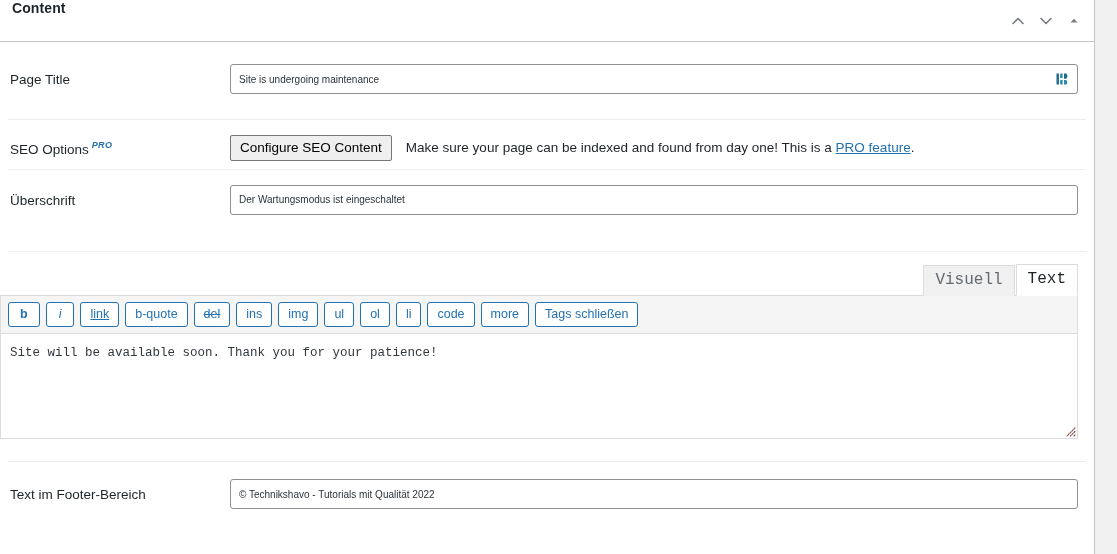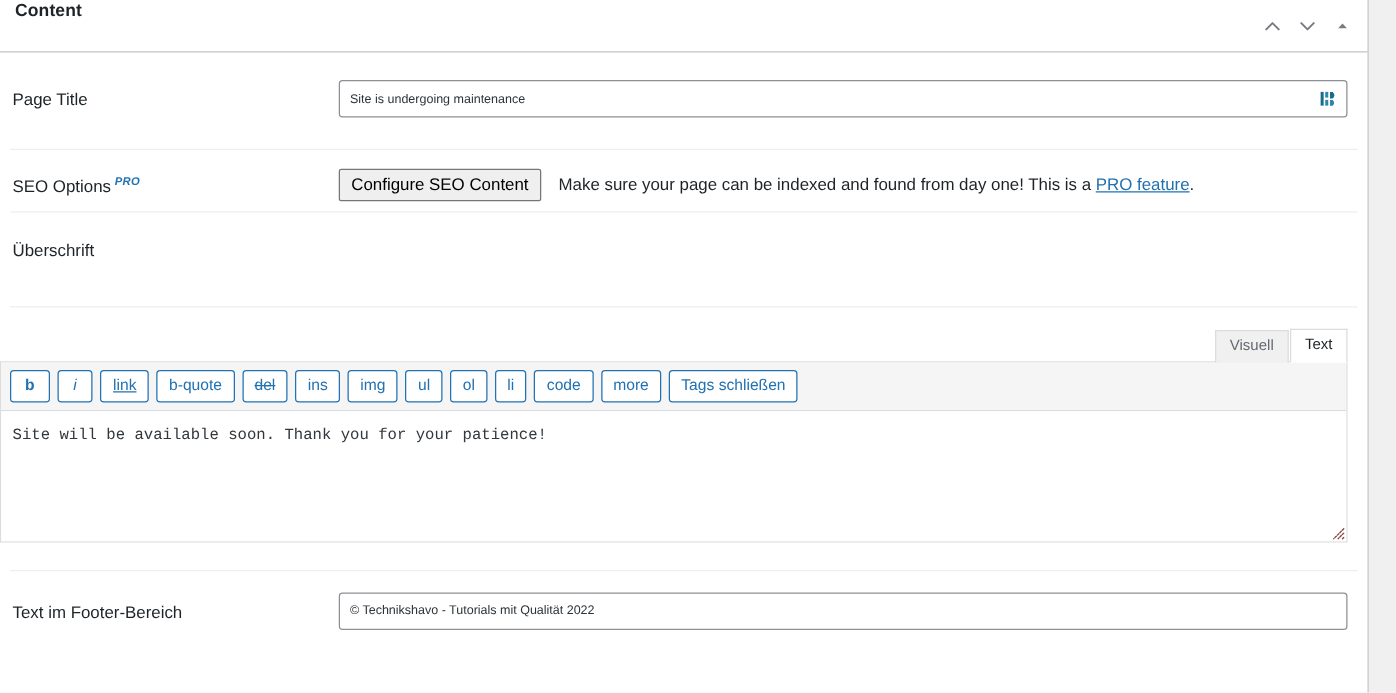--- a/index.html
+++ b/index.html
@@ -64,21 +64,20 @@
     padding: 0;
   }
   .hdr-btn svg { display: block; }
 
   
   .row {
     position: relative;
     display: flex;
     align-items: flex-start;
     box-sizing: border-box;
-    gap: 41px;
   }
   .row-sep {
     position: absolute;
     left: 8px;
     right: 8px;
     top: 0;
     height: 1px;
     background: #eeeeee;
   }
   .row-label {
@@ -176,22 +175,22 @@
   .editor-wrap { position: relative; }
 
   .editor-tabs {
     display: flex;
     justify-content: flex-end;
     align-items: flex-end;
     height: 26px;
     margin-bottom: 0;
   }
   .ed-tab {
-    font-family: Liberation Sans, sans-serif;
-    font-size: 12px;
+    font-family: Liberation Mono, monospace;
+    font-size: 16px;
     color: #646970;
     background: #f0f0f1;
     border: 1px solid #dcdcde;
     border-bottom: none;
     padding: 4px 11px 5px 11px;
     cursor: pointer;
     line-height: 1.3;
     position: relative;
     top: 1px;
   }
@@ -328,20 +327,23 @@
       <div class="seo-line">
         <button class="btn-native">Configure SEO Content</button>
         <span class="seo-desc"><span>Make sure your page can be indexed and found from day one! This is a </span><a href="#">PRO feature</a><span>.</span></span>
       </div>
     </div>
   </div>
 
   <div class="row row-heading">
     <div class="row-sep"></div>
     <div class="row-label">Überschrift</div>
+    <div class="row-field">
+      <input class="text-input" type="text" value="Der Wartungsmodus ist eingeschaltet" style="">
+    </div>
   </div>
 
   <div class="row row-desc">
     <div class="row-sep"></div>
     <div class="row-field">
       <div class="editor-wrap">
 
         <div class="editor-tabs">
           <button class="ed-tab">Visuell</button>
           <button class="ed-tab active">Text</button>

